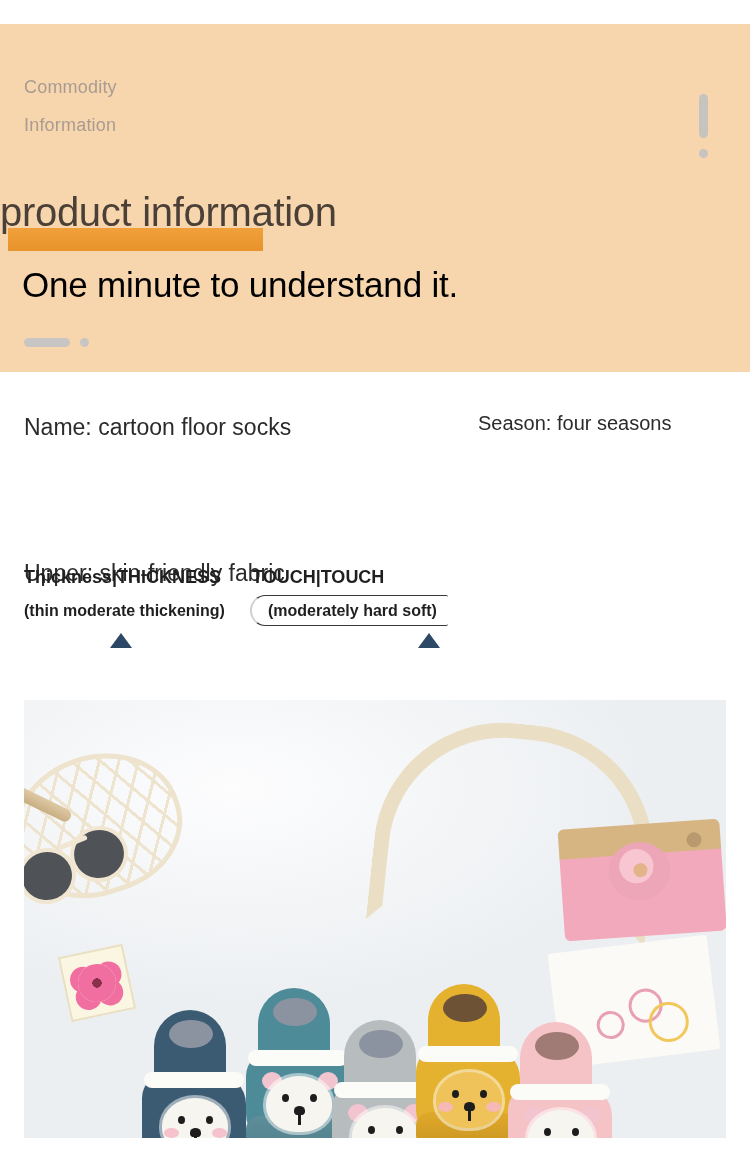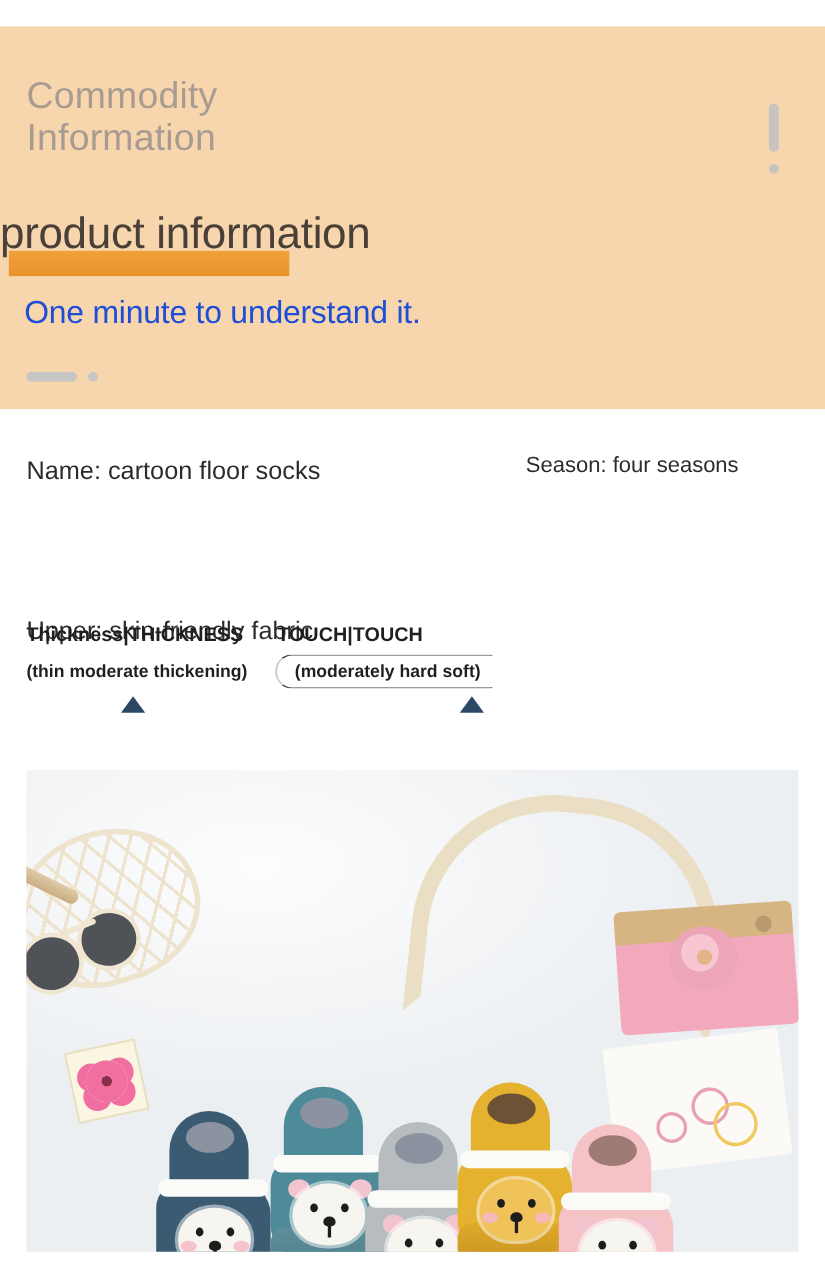--- a/index.html
+++ b/index.html
@@ -24,21 +24,21 @@
     width: 750px;
     height: 348px;
     background: #f8d6ad;
     overflow: hidden;
   }
   .banner-eyebrow {
     position: absolute;
     left: 24px;
     top: 44px;
     width: 300px;
-    font-size: 34px;
+    font-size: 18px;
     line-height: 38px;
     font-weight: 300;
     color: #a89c92;
     letter-spacing: 0.2px;
     white-space: pre-line;
   }
   .banner-exclaim {
     position: absolute;
     right: 42px;
     top: 70px;
@@ -73,24 +73,24 @@
     line-height: 50px;
     font-weight: 400;
     color: #4a4038;
     letter-spacing: -0.3px;
     z-index: 2;
   }
   .banner-subtitle {
     position: absolute;
     left: 22px;
     top: 240px;
-    font-size: 29px;
+    font-size: 35px;
     line-height: 42px;
     font-weight: 400;
-    color: #1d4ed8;
+    color: #000000;
     letter-spacing: -0.2px;
   }
   .banner-dots {
     position: absolute;
     left: 24px;
     top: 314px;
     display: flex;
     align-items: center;
     gap: 10px;
   }

